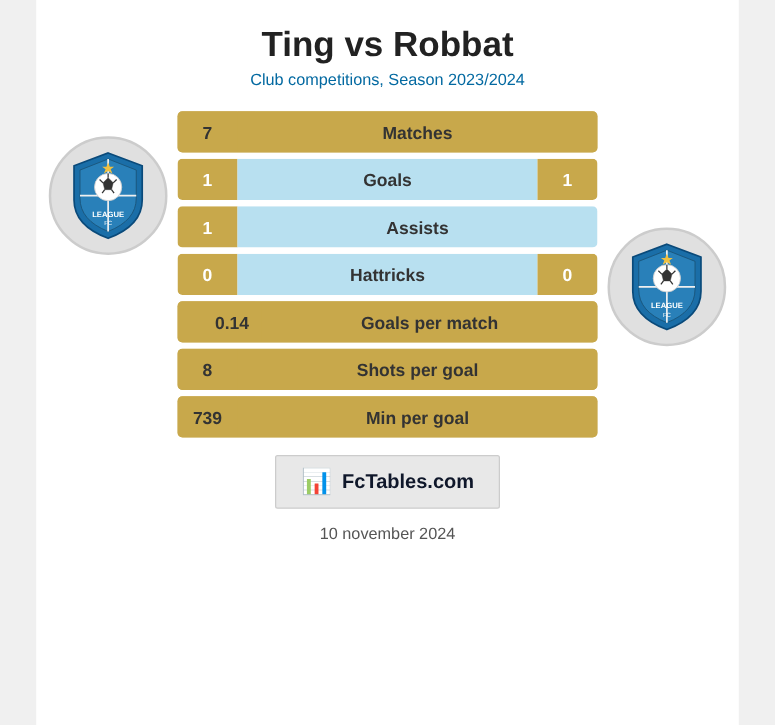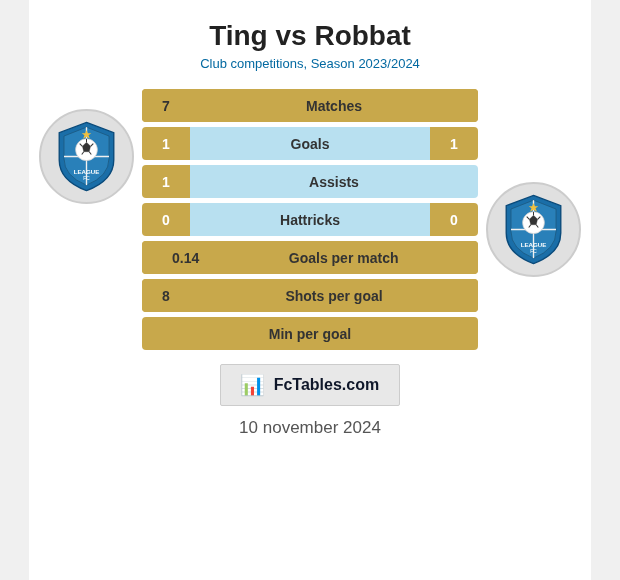--- a/index.html
+++ b/index.html
@@ -205,21 +205,21 @@
     }
 
     .logo-banner .fc-text {
       font-size: 16px;
       font-weight: bold;
       color: #0f172a;
     }
 
     .footer-date {
       margin-top: 12px;
-      font-size: 17px;
+      font-size: 13px;
       color: #555;
     }
 
     .logo-left-outer {
       width: 95px;
       height: 95px;
       border-radius: 50%;
       background: #e0e0e0;
       display: flex;
       align-items: center;
@@ -308,20 +308,21 @@
         <div class="left-value">0.14</div>
         <div class="label">Goals per match</div>
       </div>
 
       <div class="stat-row row-shots-per-goal">
         <div class="left-value">8</div>
         <div class="label">Shots per goal</div>
       </div>
 
       <div class="stat-row row-min-per-goal">
+        <div class="left-value">739</div>
         <div class="label">Min per goal</div>
       </div>
 
     </div>
 
     <div class="logo-right-outer">
       <svg width="75" height="75" viewBox="0 0 100 110">
 
         <path d="M50 5 L90 20 L90 60 Q90 90 50 105 Q10 90 10 60 L10 20 Z" fill="#1a6ea8" stroke="#0a4a7a" stroke-width="2"></path>
 

